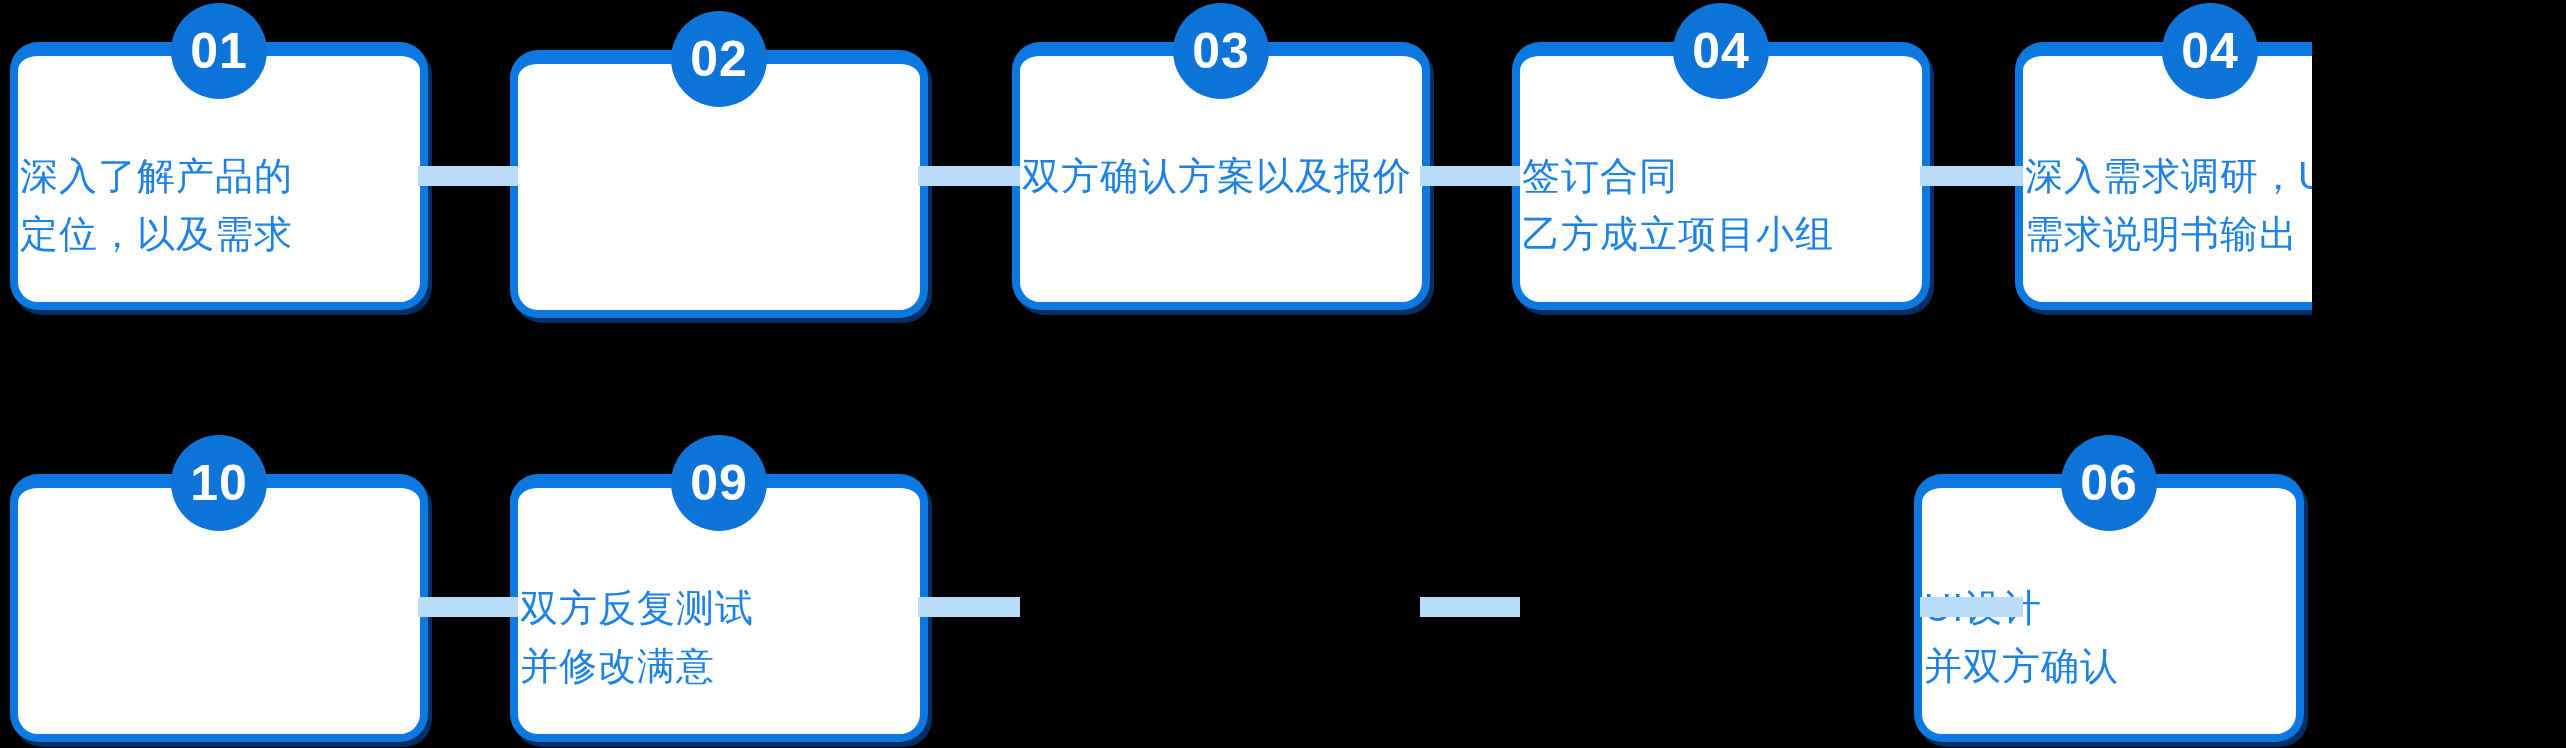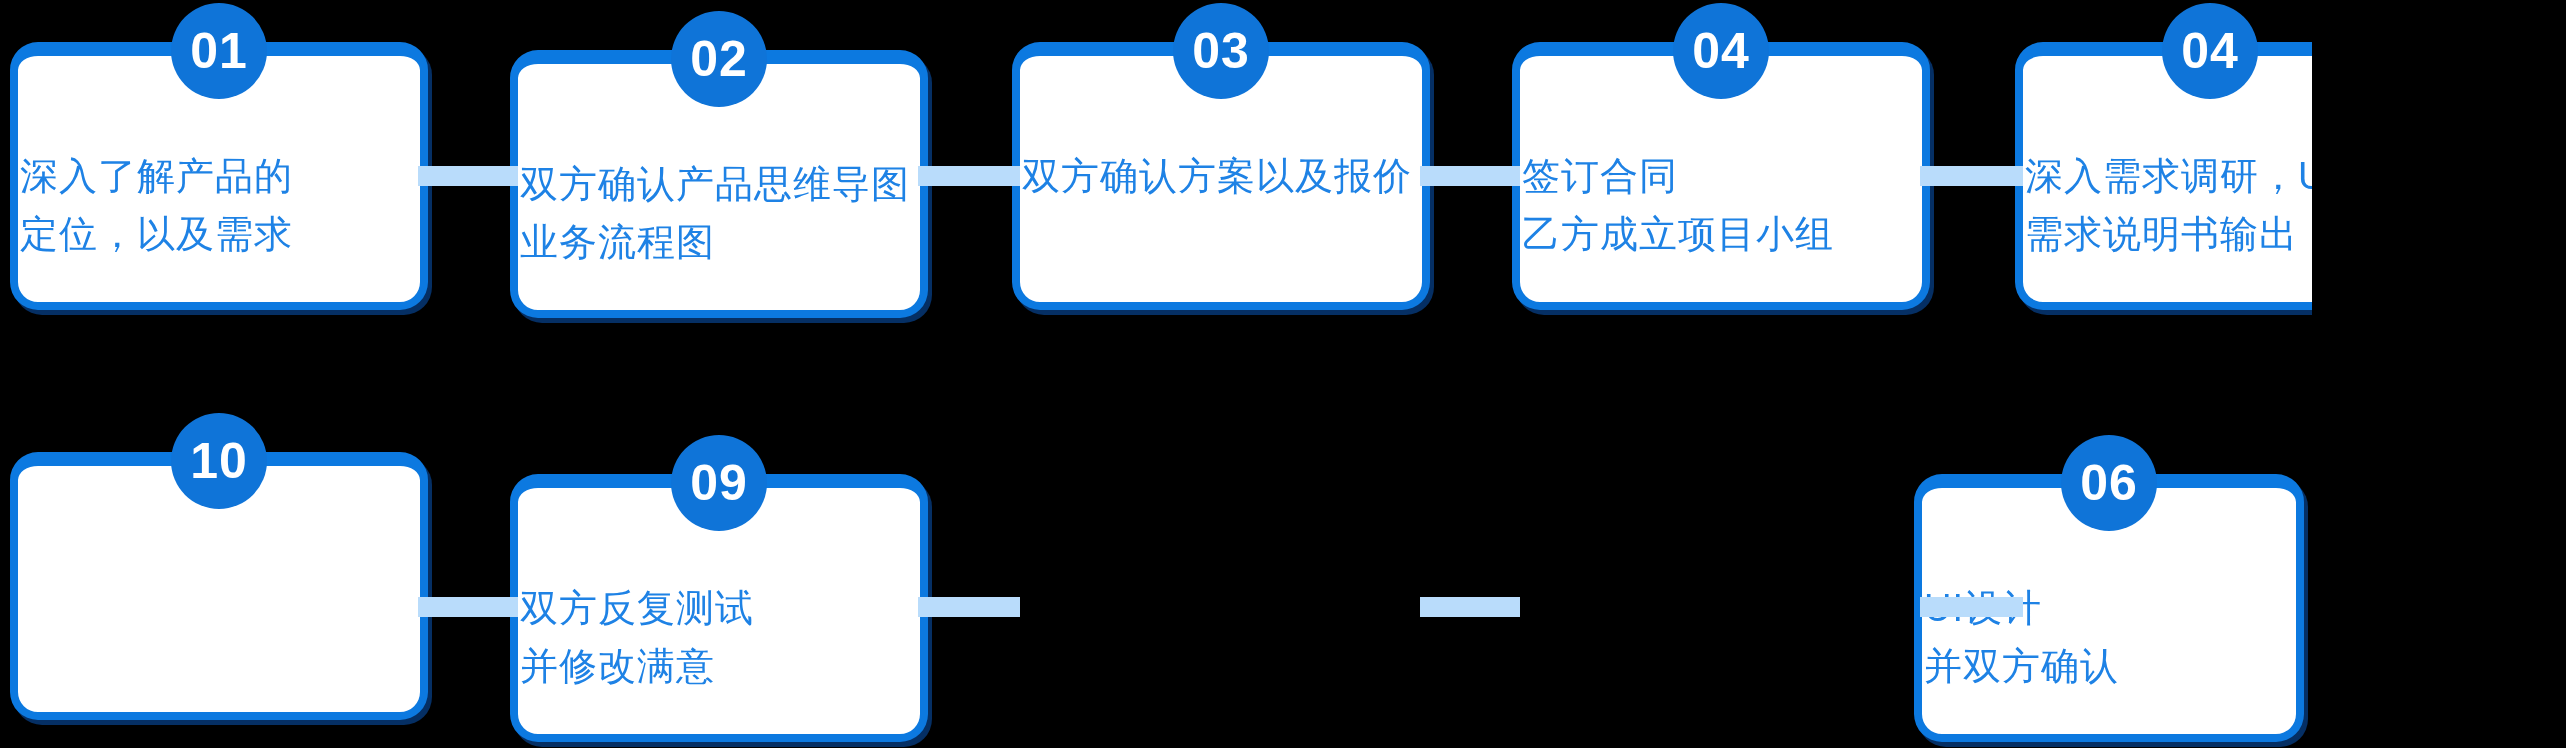--- a/index.html
+++ b/index.html
@@ -100,42 +100,40 @@
 
   <div class="step" style="left:10px;top:42px">
     <div class="card"></div>
     <div class="badge">01</div>
     <div class="text">深入了解产品的
 定位，以及需求</div>
   </div>
   <div class="step" style="left:510px;top:50px">
     <div class="card"></div>
     <div class="badge">02</div>
-    <div class="text">双方确认产品思维导图
-业务流程图</div>
   </div>
   <div class="step" style="left:1012px;top:42px">
     <div class="card"></div>
     <div class="badge">03</div>
     <div class="text">双方确认方案以及报价</div>
   </div>
   <div class="step" style="left:1512px;top:42px">
     <div class="card"></div>
     <div class="badge">04</div>
     <div class="text">签订合同
 乙方成立项目小组</div>
   </div>
   <div class="step narrow" style="left:2015px;top:42px">
     <div class="card"></div>
     <div class="badge">04</div>
     <div class="text">深入需求调研，UE，
 需求说明书输出</div>
   </div>
 
-  <div class="step" style="left:10px;top:452px">
+  <div class="step" style="left:10px;top:474px">
     <div class="card"></div>
     <div class="badge">10</div>
   </div>
   <div class="step" style="left:510px;top:474px">
     <div class="card"></div>
     <div class="badge">09</div>
     <div class="text">双方反复测试
 并修改满意</div>
   </div>
   <div class="step narrow" style="left:1914px;top:474px">

